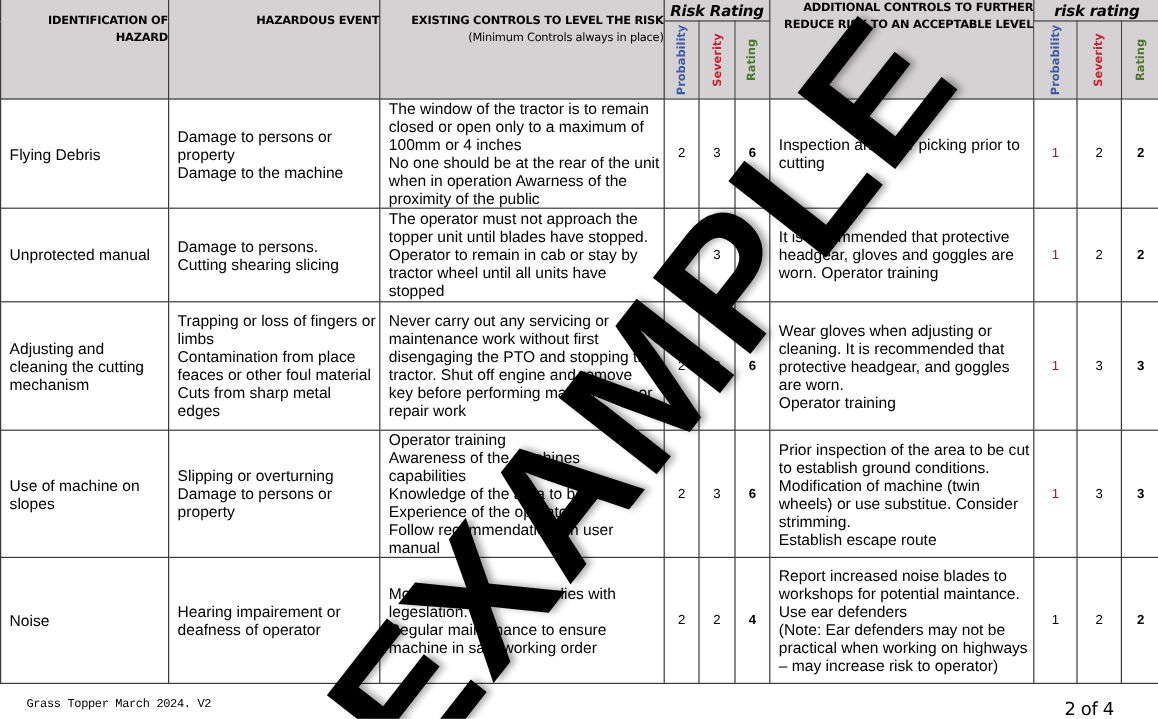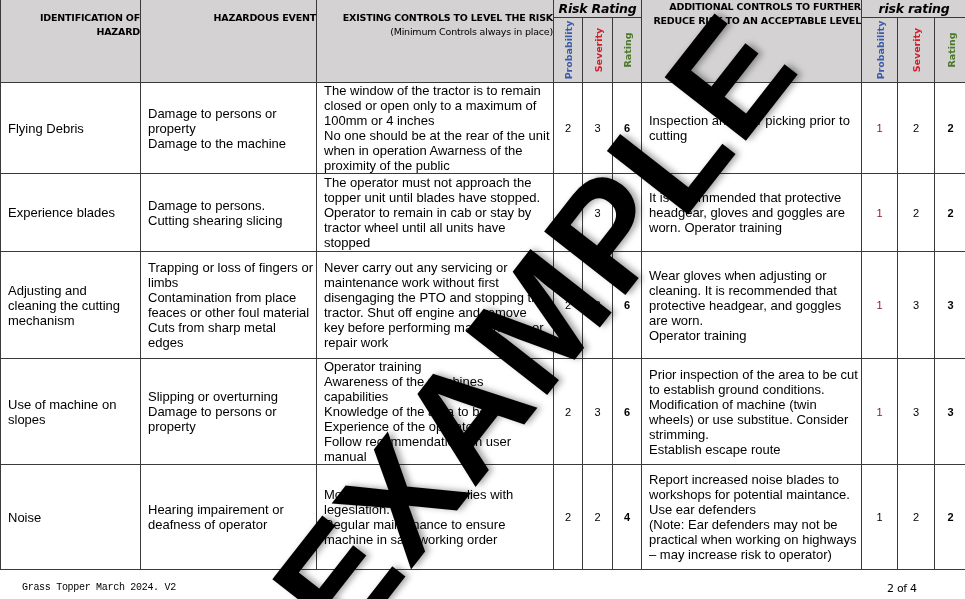--- a/index.html
+++ b/index.html
@@ -14,21 +14,21 @@
   .vtext { position:absolute; left:50%; top:50%; transform:translate(-50%,-50%) rotate(-90deg); white-space:nowrap; font-size:9.5px; font-weight:bold; line-height:11px; text-align:center; }
   .c-blue { color:#3a5ba8; }
   .c-red { color:#d11f2b; }
   .c-green { color:#4b7a2c; }
   td.txt { font-size:13px; line-height:15px; padding-left:7px !important; padding-right:3px !important; vertical-align:middle;margin-left:32px; }
   td.txt .line { display:block; }
   td.num { font-size:11px; text-align:center; }
   td.bold { font-weight:bold; }
   td.num.red { color:#8a1d2a; }
   .footer-left { position:absolute; left:22px; top:582px; font-size:10px; font-family:Liberation Mono, monospace; letter-spacing:-0.3px; }
-  .footer-right { position:absolute; left:887px; top:582px; font-size:11px; font-family:"DejaVu Sans", sans-serif; letter-spacing:-0.3px; }
+  .footer-right { position:absolute; left:887px; top:582px; font-size:15px; font-family:"DejaVu Sans", sans-serif; letter-spacing:-0.3px; }
   .watermark { position:absolute; left:172px; top:268px; transform:rotate(-52deg); transform-origin:center; font-family:"Liberation Sans", sans-serif; font-weight:bold; font-size:150px; letter-spacing:2px; color:#000; pointer-events:none; white-space:nowrap; line-height:1; width:700px; text-align:center; text-shadow:3px 3px 6px rgba(0,0,0,0.35); }
 </style>
 </head>
 <body>
 
 <table class="ra">
   <colgroup>
     <col style="width:140px">
       <col style="width:176px">
       <col style="width:237px">
@@ -88,21 +88,21 @@
       <td class="num">3</td>
       <td class="num bold">6</td>
       <td class="txt">
           <span class="line">Inspection and litter picking prior to cutting</span>
         </td>
       <td class="num red">1</td>
       <td class="num">2</td>
       <td class="num bold">2</td>
     </tr>
     <tr style="height:78px">
-      <td class="txt">Experience blades</td>
+      <td class="txt">Unprotected manual</td>
       <td class="txt">
           <span class="line">Damage to persons.</span>
           <span class="line">Cutting shearing slicing</span>
         </td>
       <td class="txt">
           <span class="line">The operator must not approach the topper unit until blades have stopped. Operator to remain in cab or stay by tractor wheel until all units have stopped</span>
         </td>
       <td class="num">2</td>
       <td class="num">3</td>
       <td class="num bold">6</td>

